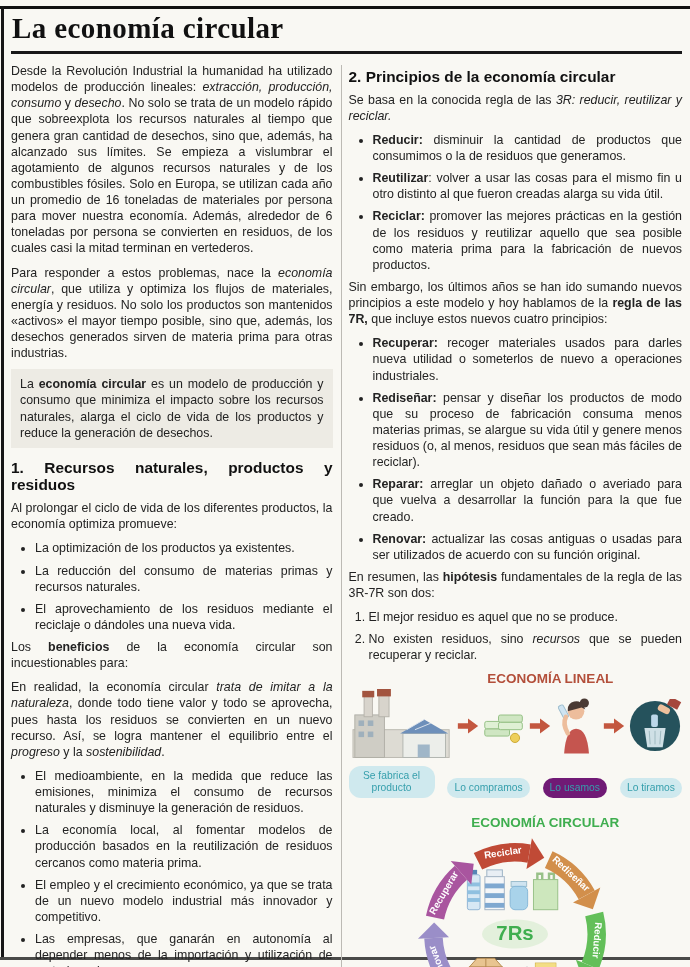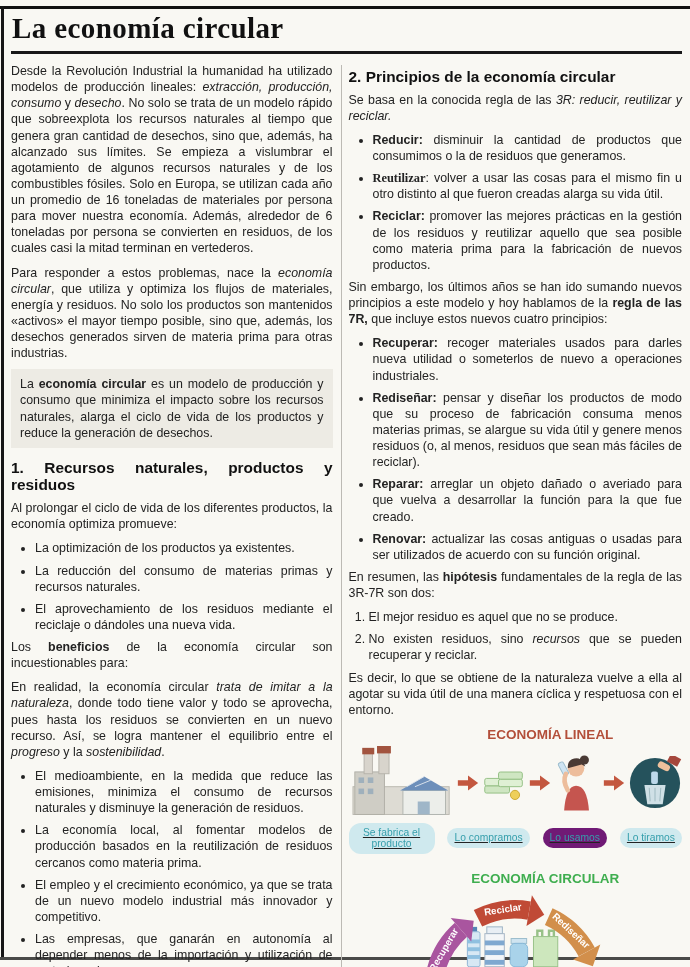--- a/index.html
+++ b/index.html
@@ -20,21 +20,21 @@
   .col .defbox{background:#edebe4;padding:7px 9px;margin:1px 0 11px;}
   .col h2{font-size:15.4px;margin:5px 0 6px;color:#111;line-height:1.15;}
   .col ul{margin:0 0 3px;padding-left:24px;list-style:disc;}
   .col ol{margin:0 0 3px;padding-left:20px;}
   .col li{margin-bottom:6px;}
   
   .diagram{margin-top:2px;}
   .lin-title{font-weight:bold;font-size:13.5px;text-align:center;margin:0 0 2px 70px;}
   .lin-row{display:flex;align-items:center;justify-content:space-between;height:74px;}
   .lin-row svg{flex:none;}
-  .lin-labels{display:flex;justify-content:space-between;align-items:center;margin:3px 0 16px;text-decoration:underline;}
+  .lin-labels{display:flex;justify-content:space-between;align-items:flex-end;margin:3px 0 16px;}
   .bubble{background:#cfe9ee;color:#369fac;border-radius:12px;padding:4px 7px;
           font-size:10.3px;line-height:1.15;text-align:center;}
   .bubble.first{max-width:72px;}
   .circ-title{font-weight:bold;font-size:13.5px;text-align:center;margin:6px 0 0 60px;}
   #circ-svg{display:block;margin:0 auto;}
   .arc-label{font-family:"Liberation Sans",sans-serif;font-size:10px;font-weight:bold;fill:#ffffff;}
   .center-label{font-family:"Liberation Sans",sans-serif;font-size:21px;font-weight:bold;}
 </style>
 </head>
 <body>
@@ -70,36 +70,35 @@
           </ul>
         </div>
       <div class="divider"></div>
 
       <div class="col col-right">
         <div>
             <h2>2. Principios de la economía circular</h2>
             <p>Se basa en la conocida regla de las <span style="font-style: italic;">3R: reducir, reutilizar y reciclar.</span></p>
             <ul>
               <li><span style="font-weight: bold;">Reducir:</span> disminuir la cantidad de productos que consumimos o la de residuos que generamos.</li>
-              <li><span style="font-weight: bold; font-family: Liberation Serif, serif;">Reutilizar</span>: volver a usar las cosas para el mismo fin u otro distinto al que fueron creadas alarga su vida útil.</li>
+              <li><span style="font-weight: bold;">Reutilizar</span>: volver a usar las cosas para el mismo fin u otro distinto al que fueron creadas alarga su vida útil.</li>
               <li><span style="font-weight: bold;">Reciclar:</span> promover las mejores prácticas en la gestión de los residuos y reutilizar aquello que sea posible como materia prima para la fabricación de nuevos productos.</li>
             </ul>
             <p>Sin embargo, los últimos años se han ido sumando nuevos principios a este modelo y hoy hablamos de la <span style="font-weight: bold;">regla de las 7R,</span> que incluye estos nuevos cuatro principios:</p>
             <ul>
               <li><span style="font-weight: bold;">Recuperar:</span> recoger materiales usados para darles nueva utilidad o someterlos de nuevo a operaciones industriales.</li>
               <li><span style="font-weight: bold;">Rediseñar:</span> pensar y diseñar los productos de modo que su proceso de fabricación consuma menos materias primas, se alargue su vida útil y genere menos residuos (o, al menos, residuos que sean más fáciles de reciclar).</li>
               <li><span style="font-weight: bold;">Reparar:</span> arreglar un objeto dañado o averiado para que vuelva a desarrollar la función para la que fue creado.</li>
               <li><span style="font-weight: bold;">Renovar:</span> actualizar las cosas antiguas o usadas para ser utilizados de acuerdo con su función original.</li>
             </ul>
             <p>En resumen, las <span style="font-weight: bold;">hipótesis</span> fundamentales de la regla de las 3R-7R son dos:</p>
             <ol>
               <li>El mejor residuo es aquel que no se produce.</li>
               <li>No existen residuos, sino <span style="font-style: italic;">recursos</span> que se pueden recuperar y reciclar.</li>
             </ol>
-            <p>Es decir, lo que se obtiene de la naturaleza vuelve a ella al agotar su vida útil de una manera cíclica y respetuosa con el entorno.</p>
           </div>
 
         <div class="diagram">
           <div class="lin-title" id="lin-title" style="color: rgb(179, 79, 58);">ECONOMÍA LINEAL</div>
 
           <div class="lin-row">
             <svg width="106" height="74" viewBox="0 0 110 80">
               <rect x="2" y="44" width="104" height="30" fill="#dddbd3" stroke="#b8b6ae"></rect>
               <rect x="4" y="28" width="32" height="46" fill="#cfcdc5" stroke="#b0aea6"></rect>
               <rect x="8" y="34" width="6" height="6" fill="#9fb0bc"></rect>

